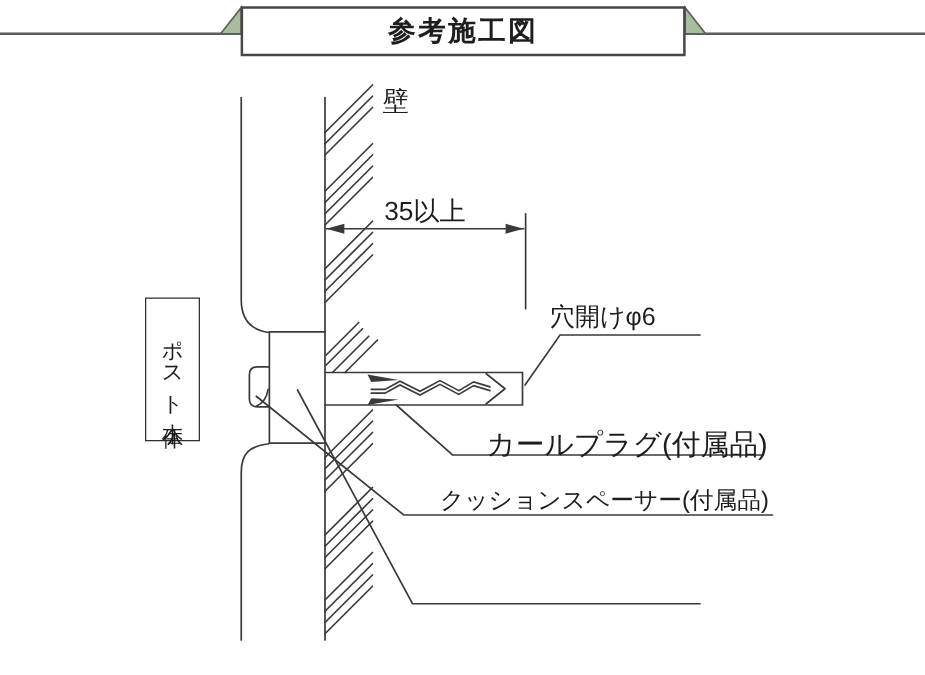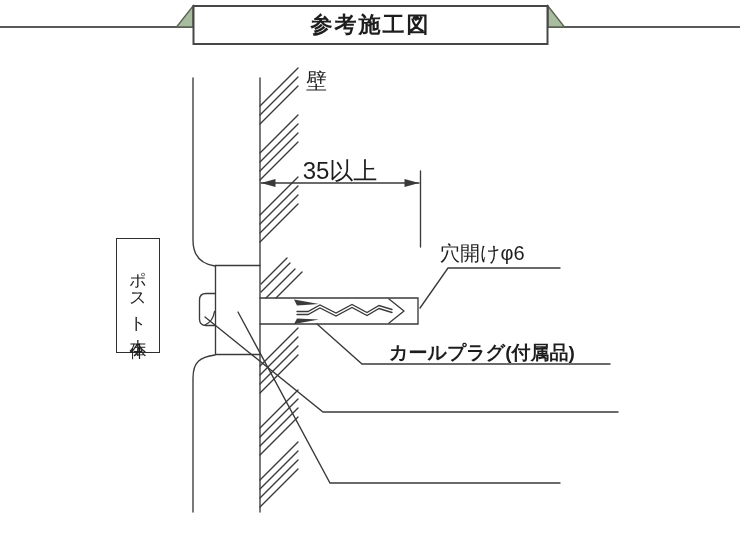--- a/index.html
+++ b/index.html
@@ -4,23 +4,23 @@
 <style>
   html,body{margin:0;padding:0;background:#ffffff;}
   .stage{position:relative;width:740px;height:540px;background:#fff;overflow:hidden;
          font-family:"Liberation Sans",sans-serif;color:#1d1d1d;}
   .stage svg{position:absolute;left:0;top:0;}
   .lbl{position:absolute;white-space:nowrap;color:#1d1d1d;}
   .title-box{position:absolute;left:193px;top:6px;width:355px;height:38px;
              display:flex;align-items:center;justify-content:center;
              font-size:22px;font-weight:bold;letter-spacing:2px;}
   .wall-lbl{left:306px;top:67px;font-size:21px;}
-  .dim-lbl{left:300px;top:155px;width:80px;text-align:center;font-size:24px;}
+  .dim-lbl{left:300px;top:155px;width:80px;text-align:center;font-size:21px;}
   .drill-lbl{left:440px;top:240px;font-size:20px;}
-  .curl-lbl{left:389px;top:340px;font-size:19px;font-weight:bold;}
+  .curl-lbl{left:389px;top:340px;font-size:23px;}
   .cushion-lbl{left:352px;top:387px;font-size:19px;}
   .screw-lbl{left:338px;top:458px;font-size:20px;}
   .post-box{position:absolute;left:116px;top:238px;width:44px;height:115px;
             border:1.6px solid #2f2f2f;display:flex;align-items:center;justify-content:center;
             box-sizing:border-box;}
   .post-box span{writing-mode:vertical-rl;text-orientation:upright;
                  font-size:17px;letter-spacing:3px;}
 </style>
 </head>
 <body>
@@ -76,17 +76,18 @@
 
     <polygon points="261,183 275.5,179 275.5,187" fill="#3a3a3a"></polygon>
     <polygon points="419,183 404.5,179 404.5,187" fill="#3a3a3a"></polygon>
   </svg>
 
   <div class="title-box lbl">参考施工図</div>
   <div class="lbl wall-lbl">壁</div>
   <div class="lbl dim-lbl">35以上</div>
   <div class="lbl drill-lbl">穴開けφ6</div>
   <div class="lbl curl-lbl">カールプラグ(付属品)</div>
+  <div class="lbl cushion-lbl">クッションスペーサー(付属品)</div>
   <div class="post-box">
     <span>ポスト本体</span>
   </div>
 
 </div>
 
 </body></html>

